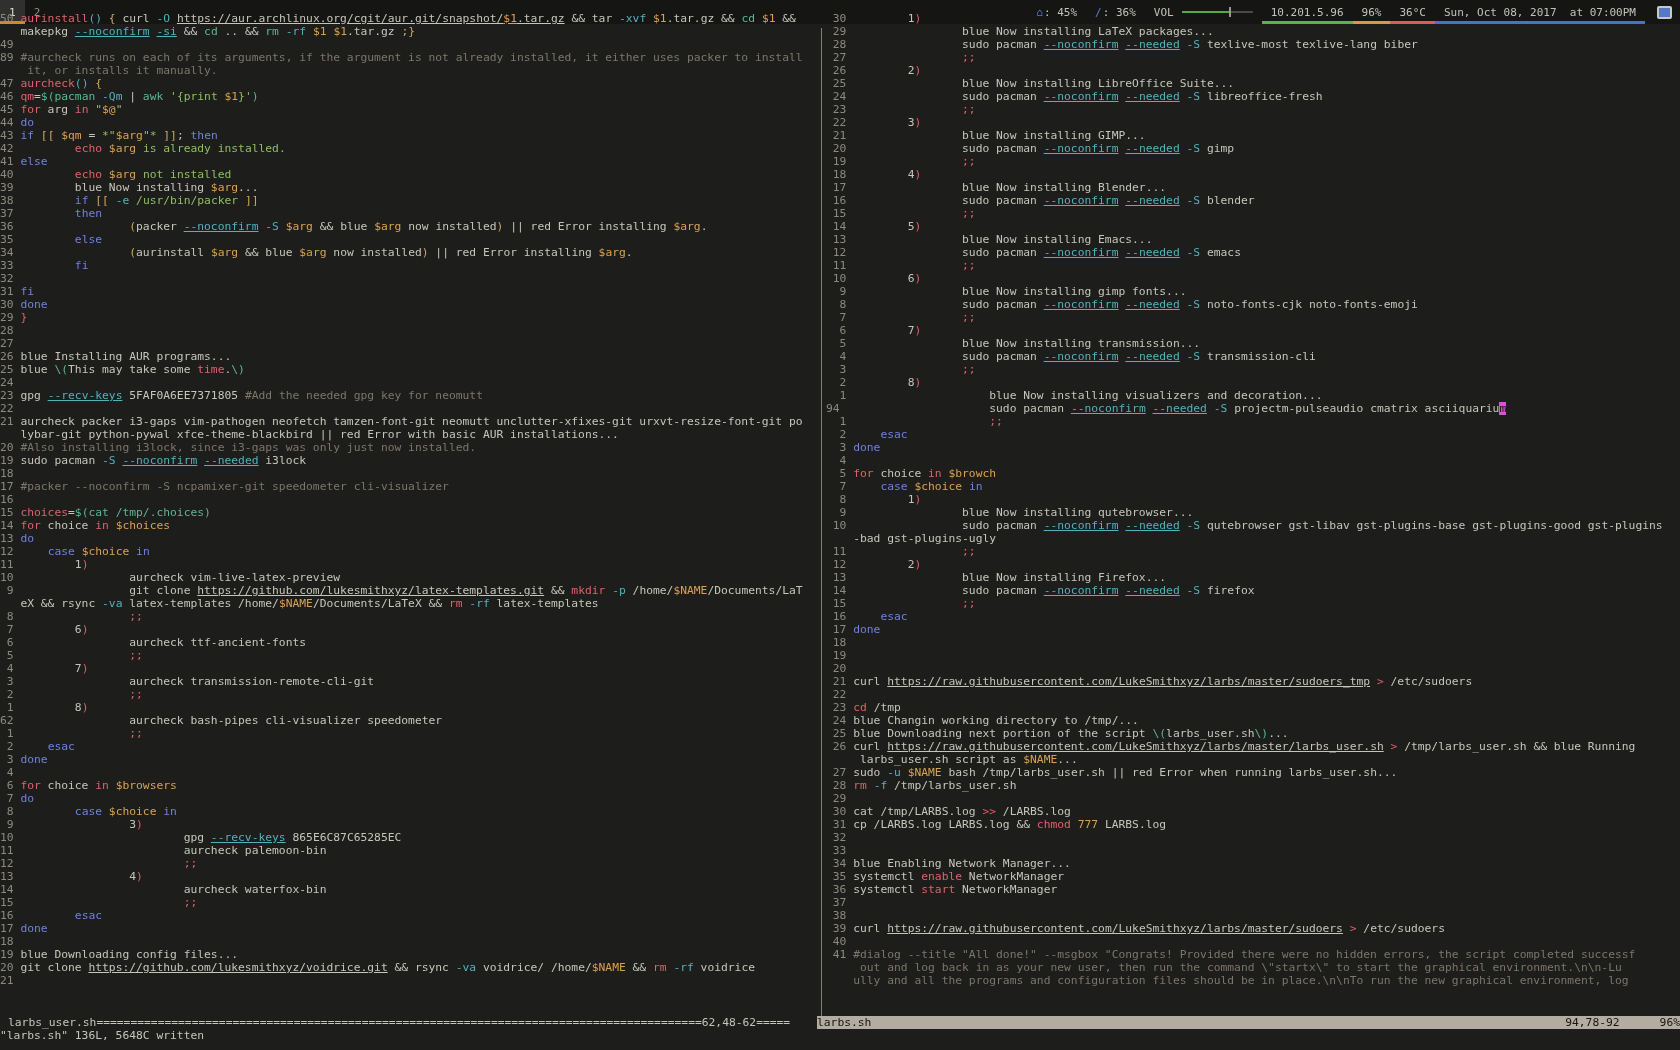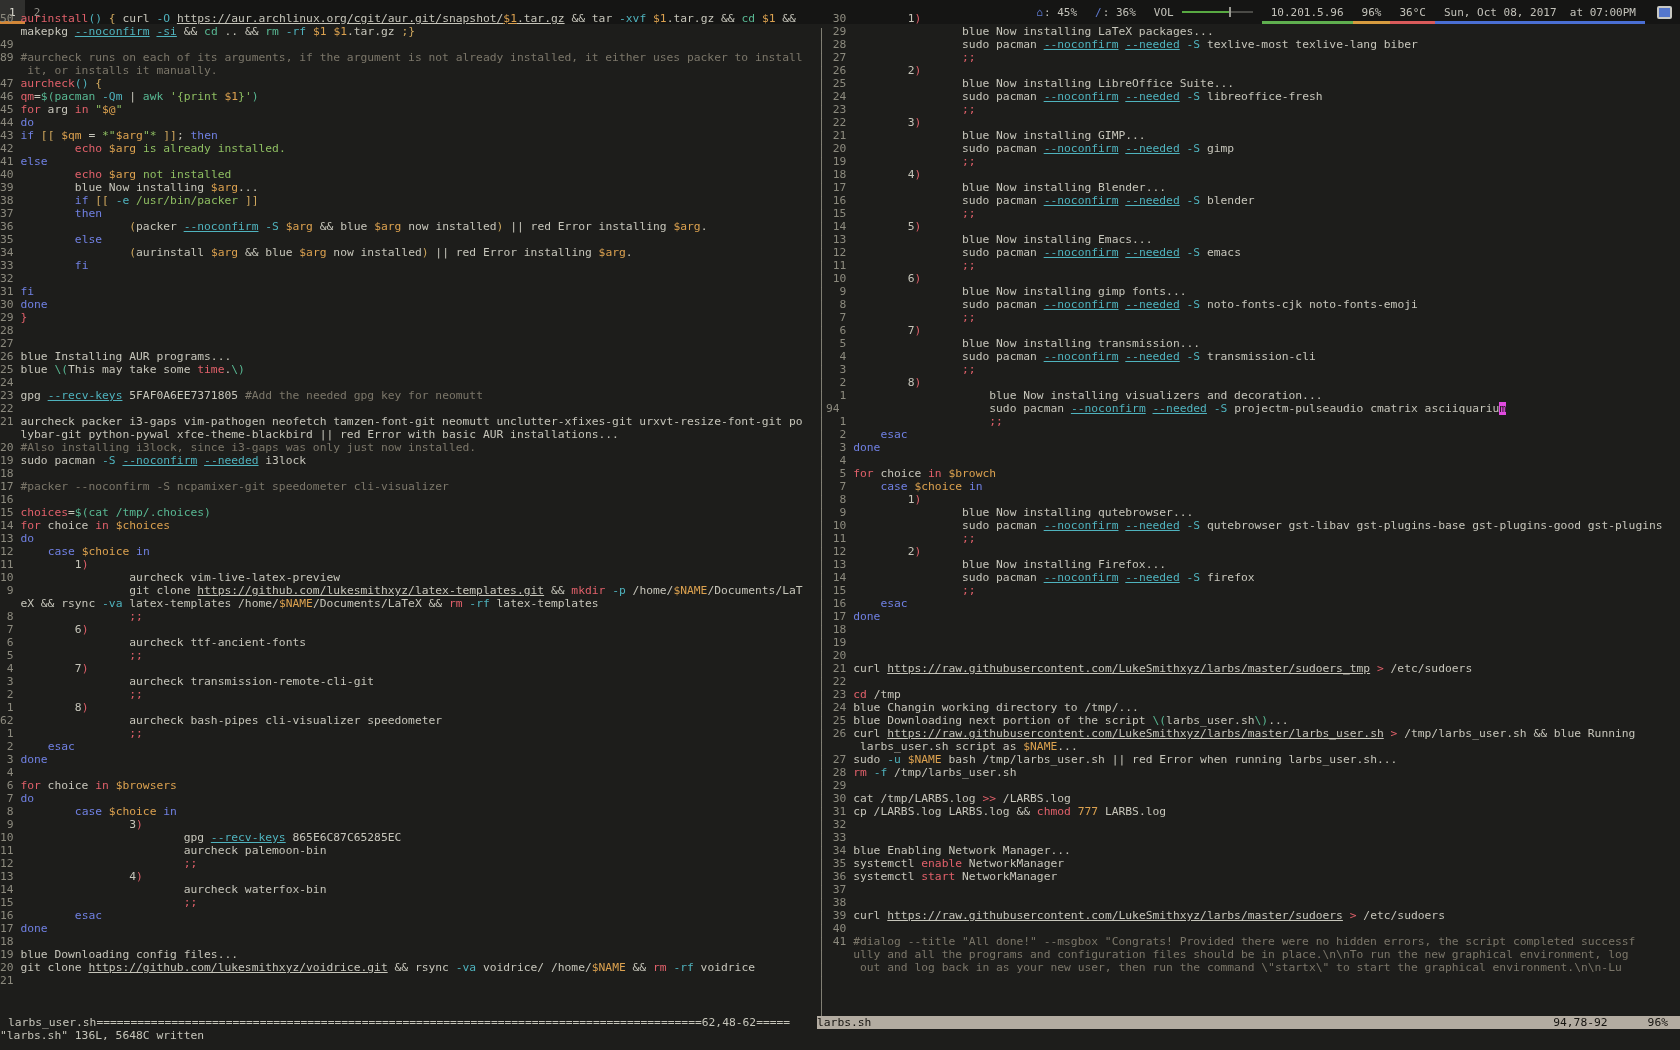--- a/index.html
+++ b/index.html
@@ -43,21 +43,21 @@
   .o{color:#dba14f;}
   .y{color:#cfa75d;}
   .cm{color:#7b7669;}
   .u{color:#c6c5ba;text-decoration:underline;}
   .ou{color:#dba14f;text-decoration:underline;}
   .m{background:#e14be0;color:#14120f;}
 
   
   .sl{position:absolute;top:1016px;height:13px;line-height:13px;font-size:11.3px;white-space:pre;overflow:hidden;}
   .sl-left{left:8px;width:782px;color:#c6c5ba;}
-  .sl-right{left:817px;width:863px;background:#b3aca1;color:#161410;display:flex;padding-right:12px;box-sizing:border-box;}
+  .sl-right{left:817px;width:863px;background:#b3aca1;color:#161410;display:flex;padding-right:0;box-sizing:border-box;}
   .sl-spacer{flex:1;}
   .sl-gap{display:inline-block;width:40px;}
   .cmdline{position:absolute;left:0;top:1029px;width:1680px;height:13px;line-height:13px;
            font-size:11.3px;white-space:pre;color:#c6c5ba;}
 </style>
 </head>
 <body>
 
 <div class="screen">
 
@@ -267,20 +267,21 @@
       <div class="row"><span class="ln">94  </span><span class="t">                    sudo pacman </span><span class="cu">--noconfirm</span><span class="t"> </span><span class="cu">--needed</span><span class="t"> </span><span class="c">-S</span><span class="t"> projectm-pulseaudio cmatrix asciiquariu</span><span class="m">m</span></div>
       <div class="row"><span class="ln">  1 </span><span class="t">                    </span><span class="r">;;</span></div>
       <div class="row"><span class="ln">  2 </span><span class="t">    </span><span class="b">esac</span></div>
       <div class="row"><span class="ln">  3 </span><span class="b">done</span></div>
       <div class="row"><span class="ln">  4 </span></div>
       <div class="row"><span class="ln">  5 </span><span class="r">for</span><span class="t"> choice </span><span class="r">in</span><span class="t"> </span><span class="o">$browch</span></div>
       <div class="row"><span class="ln">  7 </span><span class="t">    </span><span class="b">case</span><span class="t"> </span><span class="o">$choice</span><span class="t"> </span><span class="b">in</span></div>
       <div class="row"><span class="ln">  8 </span><span class="t">        1</span><span class="r">)</span></div>
       <div class="row"><span class="ln">  9 </span><span class="t">                blue Now installing qutebrowser...</span></div>
       <div class="row"><span class="ln"> 10 </span><span class="t">                sudo pacman </span><span class="cu">--noconfirm</span><span class="t"> </span><span class="cu">--needed</span><span class="t"> </span><span class="c">-S</span><span class="t"> qutebrowser gst-libav gst-plugins-base gst-plugins-good gst-plugins</span></div>
+      <div class="row"><span class="ln">    </span><span class="t">-bad gst-plugins-ugly</span></div>
       <div class="row"><span class="ln"> 11 </span><span class="t">                </span><span class="r">;;</span></div>
       <div class="row"><span class="ln"> 12 </span><span class="t">        2</span><span class="r">)</span></div>
       <div class="row"><span class="ln"> 13 </span><span class="t">                blue Now installing Firefox...</span></div>
       <div class="row"><span class="ln"> 14 </span><span class="t">                sudo pacman </span><span class="cu">--noconfirm</span><span class="t"> </span><span class="cu">--needed</span><span class="t"> </span><span class="c">-S</span><span class="t"> firefox</span></div>
       <div class="row"><span class="ln"> 15 </span><span class="t">                </span><span class="r">;;</span></div>
       <div class="row"><span class="ln"> 16 </span><span class="t">    </span><span class="b">esac</span></div>
       <div class="row"><span class="ln"> 17 </span><span class="b">done</span></div>
       <div class="row"><span class="ln"> 18 </span></div>
       <div class="row"><span class="ln"> 19 </span></div>
       <div class="row"><span class="ln"> 20 </span></div>
@@ -299,22 +300,22 @@
       <div class="row"><span class="ln"> 32 </span></div>
       <div class="row"><span class="ln"> 33 </span></div>
       <div class="row"><span class="ln"> 34 </span><span class="t">blue Enabling Network Manager...</span></div>
       <div class="row"><span class="ln"> 35 </span><span class="t">systemctl </span><span class="r">enable</span><span class="t"> NetworkManager</span></div>
       <div class="row"><span class="ln"> 36 </span><span class="t">systemctl </span><span class="r">start</span><span class="t"> NetworkManager</span></div>
       <div class="row"><span class="ln"> 37 </span></div>
       <div class="row"><span class="ln"> 38 </span></div>
       <div class="row"><span class="ln"> 39 </span><span class="t">curl </span><span class="u">https://raw.githubusercontent.com/LukeSmithxyz/larbs/master/sudoers</span><span class="t"> </span><span class="r">&gt;</span><span class="t"> /etc/sudoers</span></div>
       <div class="row"><span class="ln"> 40 </span></div>
       <div class="row"><span class="ln"> 41 </span><span class="cm">#dialog --title "All done!" --msgbox "Congrats! Provided there were no hidden errors, the script completed successf</span></div>
+      <div class="row"><span class="ln">    </span><span class="cm"> out and log back in as your new user, then run the command \"startx\" to start the graphical environment.\n\n-Lu</span></div>
       <div class="row"><span class="ln">    </span><span class="cm">ully and all the programs and configuration files should be in place.\n\nTo run the new graphical environment, log</span></div>
-      <div class="row"><span class="ln">    </span><span class="cm"> out and log back in as your new user, then run the command \"startx\" to start the graphical environment.\n\n-Lu</span></div>
     </div>
 
   <div class="sl sl-left" id="slLeft">larbs_user.sh=========================================================================================62,48-62======78%=</div>
   <div class="sl sl-right">
     <span>larbs.sh</span>
     <span class="sl-spacer"></span>
     <span>94,78-92</span>
     <span class="sl-gap"></span>
     <span>96%</span>
   </div>

